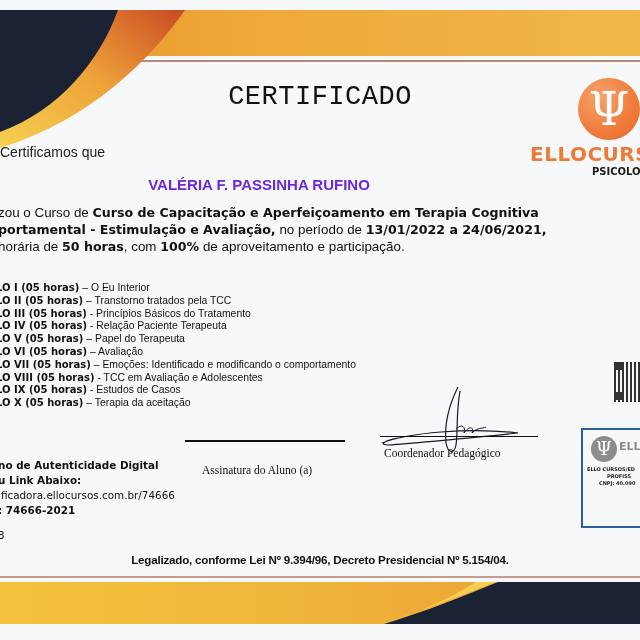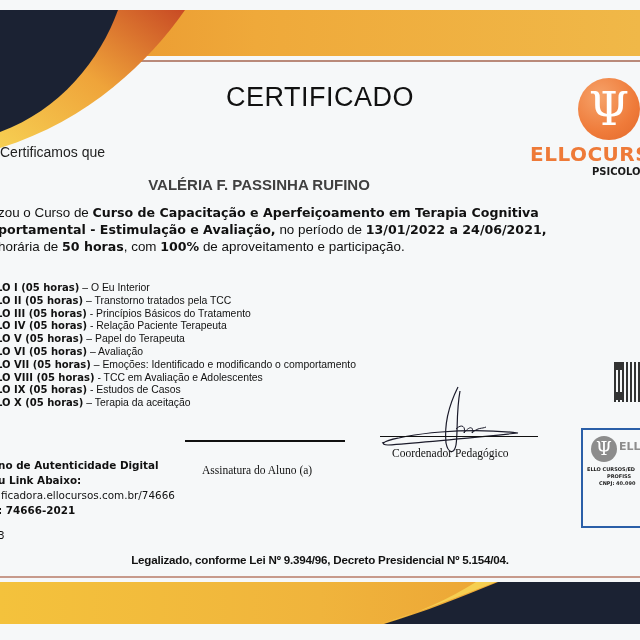--- a/index.html
+++ b/index.html
@@ -36,34 +36,34 @@
     .bottom-band {
       position: absolute; left: 0; top: 582px; width: 640px; height: 42px;
       background: linear-gradient(90deg, #f4c23c 0%, #f0b43c 50%, #e99a30 100%);
     }
     .bottom-swoosh {
       position: absolute; left: 300px; top: 582px; width: 340px; height: 42px;
     }
     .title {
       position: absolute; left: 0; width: 640px; top: 82px;
       text-align: center;
-      font-family: Liberation Sans, sans-serif;
+      font-family: Liberation Mono, monospace;
       font-size: 27px; letter-spacing: 0.5px;
       color: #111;
     }
     .subtitle {
       position: absolute; left: 0; width: 640px; top: 144px;
       font-family: "Liberation Sans", sans-serif;
       font-size: 14px; color: #222;
     }
     .name {
       position: absolute; left: 0; width: 518px; top: 176px;
       text-align: center;
       font-family: "Liberation Sans", sans-serif;
-      font-weight: bold; font-size: 15px; color: #404040;
+      font-weight: bold; font-size: 15px; color: #6d28d9;
     }
     .body-text {
       position: absolute; left: -2px; top: 204px; width: 660px;
       font-family: "Liberation Sans", sans-serif;
       font-size: 13.4px; line-height: 17px; color: #111;
       white-space: nowrap;
     }
     .body-text b { font-family: "DejaVu Sans", sans-serif; font-size: 12.6px; }
     .programa-title {
       position: absolute; left: 218px; top: 266px;
@@ -81,21 +81,21 @@
       position: absolute; left: 185px; top: 440px; width: 160px; height: 2px; background: #111;
     }
     .sig-label-student {
       position: absolute; left: 202px; top: 447px;
       font-family: "Liberation Serif", serif; font-size: 11.5px; color: #111; margin-top: 17px;
     }
     .sig-line-coord {
       position: absolute; left: 380px; top: 436px; width: 158px; height: 1px; background: #111;
     }
     .sig-label-coord {
-      position: absolute; left: 392px; top: 447px;
+      position: absolute; left: 384px; top: 447px;
       font-family: "Liberation Serif", serif; font-size: 11.5px; color: #111;
     }
     .signature {
       position: absolute; left: 378px; top: 383px; width: 160px; height: 82px;
     }
     .verify {
       position: absolute; left: -2px; top: 458px;
       font-family: "DejaVu Sans", sans-serif;
       font-size: 10.4px; line-height: 15px; color: #111;
       white-space: nowrap;

